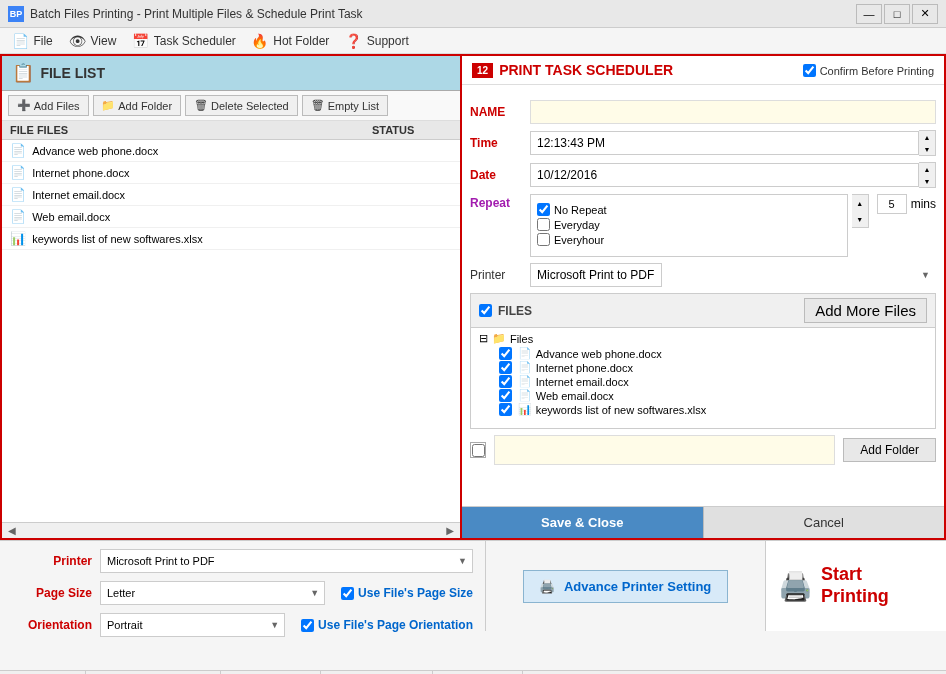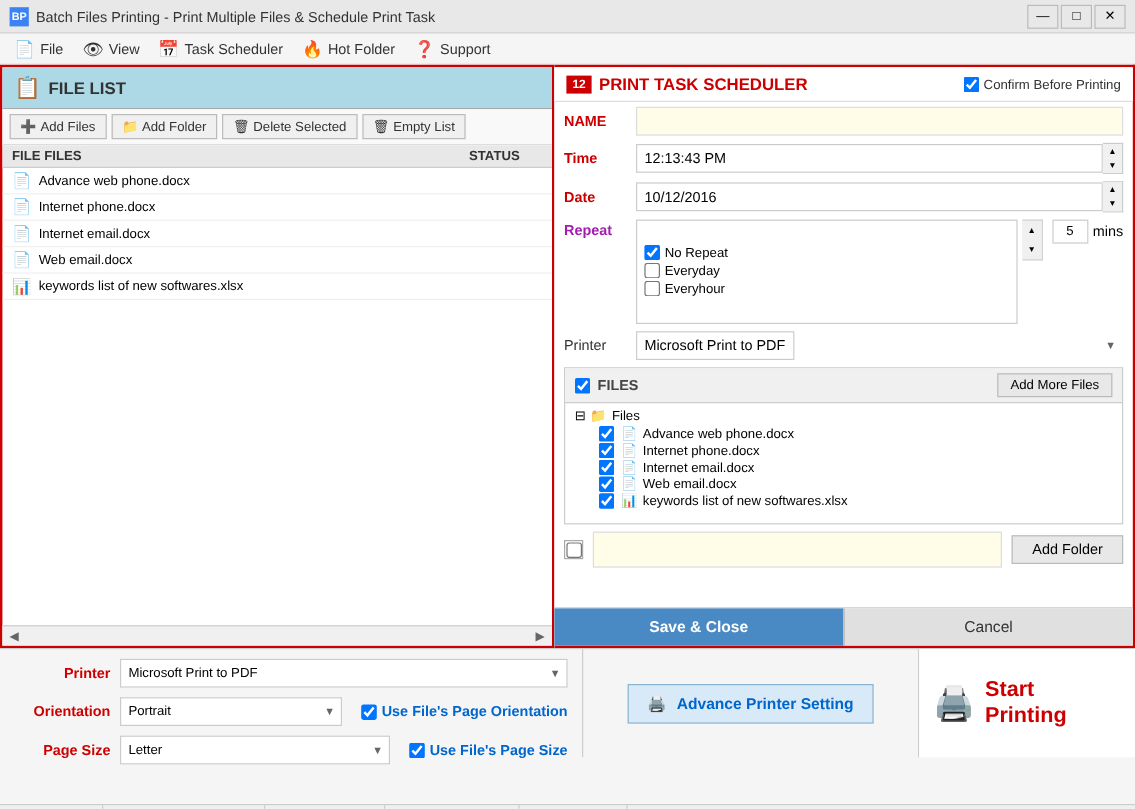--- a/index.html
+++ b/index.html
@@ -25,32 +25,32 @@
     .panel-header { background: #add8e6; padding: 6px 10px; display: flex; align-items: center; gap: 6px; border-bottom: 1px solid #aaa; }
     .panel-header-icon { font-size: 18px; color: #cc0000; }
     .panel-header-title { font-size: 14px; font-weight: bold; color: #333; }
 
     .toolbar { padding: 4px 6px; display: flex; gap: 4px; border-bottom: 1px solid #ddd; background: #f9f9f9; }
     .toolbar-btn { padding: 3px 8px; background: #f0f0f0; border: 1px solid #bbb; cursor: pointer; display: flex; align-items: center; gap: 3px; font-size: 11px; color: #333; }
 
     .file-table { flex: 1; overflow-y: auto; }
     .file-table-header { display: flex; background: #e8e8e8; padding: 3px 8px; border-bottom: 1px solid #ccc; }
     .col-name { flex: 1; font-weight: bold; font-size: 11px; color: #333; }
-    .col-status { width: 80px; font-weight: bold; font-size: 11px; color: #333; text-align: center; }
+    .col-status { width: 80px; font-weight: bold; font-size: 11px; color: #333; }
     .file-row { display: flex; align-items: center; padding: 3px 8px; border-bottom: 1px solid #f0f0f0; cursor: pointer; }
     .file-icon { margin-right: 6px; font-size: 13px; }
     .file-icon.word { color: #2b5797; }
     .file-icon.excel { color: #1d7c37; }
     .file-name { flex: 1; font-size: 11px; }
 
     .scroll-hint { display: flex; justify-content: space-between; border-top: 1px solid #ccc; padding: 2px; background: #f0f0f0; }
     .scroll-arrow { cursor: pointer; font-size: 10px; color: #666; padding: 0 4px; }
 
     
-    .right-panel { flex: 1; border: 2px solid #cc0000; border-left: none; display: flex; flex-direction: column; background: white; }
+    .right-panel { flex: 1; border: 2px solid #cc0000; border-left: none; display: flex; flex-direction: column; background: white; gap: 11px; }
     .right-header { background: white; padding: 6px 10px; display: flex; align-items: center; gap: 6px; border-bottom: 1px solid #ddd; }
     .right-header-icon { background: #cc0000; color: white; font-size: 10px; font-weight: bold; padding: 2px 5px; display: inline-flex; align-items: center; justify-content: center; }
     .right-header-title { font-size: 14px; font-weight: bold; color: #cc0000; flex: 1; }
     .confirm-check { display: flex; align-items: flex-end; gap: 4px; font-size: 11px; color: #333; }
 
     .scheduler-body { flex: 1; padding: 4px 8px; overflow-y: auto; }
     .form-row { display: flex; align-items: center; margin-bottom: 6px; }
     .form-label { width: 60px; color: #cc0000; font-size: 12px; font-weight: bold; }
     .form-input { flex: 1; border: 1px solid #ddd; background: #fffce8; padding: 3px 6px; font-size: 12px; height: 24px; }
     .form-time-row { display: flex; align-items: center; margin-bottom: 6px; }
@@ -66,21 +66,21 @@
     .printer-row { display: flex; align-items: center; margin-bottom: 6px; }
     .printer-label { width: 60px; color: #333; font-size: 12px; }
     .printer-select { flex: 1; border: 1px solid #ccc; padding: 3px 6px; font-size: 12px; height: 24px; background: white; appearance: none; -webkit-appearance: none; }
     .printer-select-wrap { flex: 1; position: relative; }
     .printer-select-wrap::after { content: '▼'; position: absolute; right: 6px; top: 50%; transform: translateY(-50%); font-size: 9px; color: #666; pointer-events: none; }
 
     .files-section { border: 1px solid #ccc; margin-bottom: 6px; }
     .files-header { background: #f0f0f0; display: flex; align-items: center; padding: 4px 8px; border-bottom: 1px solid #ccc; }
     .files-check { margin-right: 6px; }
     .files-title { font-size: 12px; font-weight: bold; color: #444; flex: 1; }
-    .add-more-btn { padding: 3px 10px; background: #e8e8e8; border: 1px solid #bbb; cursor: pointer; font-size: 11px; }
+    .add-more-btn { padding: 3px 10px; background: #e8e8e8; border: 1px solid #bbb; cursor: pointer; font-size: 15px; }
 
     .files-tree { padding: 4px 8px; min-height: 100px; }
     .tree-root { display: flex; align-items: center; gap: 4px; margin-bottom: 2px; font-size: 11px; }
     .tree-toggle { cursor: pointer; }
     .tree-item { display: flex; align-items: center; gap: 4px; margin-left: 20px; margin-bottom: 1px; font-size: 11px; }
     .tree-checkbox { margin-right: 2px; }
 
     .folder-row { display: flex; align-items: center; margin-bottom: 6px; gap: 8px; }
     .folder-check { width: 16px; height: 16px; border: 1px solid #aaa; display: flex; align-items: center; justify-content: center; }
     .folder-input { flex: 1; border: 1px solid #ddd; background: #fffce8; padding: 3px 6px; font-size: 12px; height: 30px; }
@@ -247,21 +247,21 @@
         <input type="text" class="time-input" value="10/12/2016" style="">
         <div class="spin-btns">
           <button class="spin-btn">▲</button>
           <button class="spin-btn">▼</button>
         </div>
       </div>
 
       <div class="repeat-section">
         <span class="repeat-label">Repeat</span>
         <div style="flex:1; display:flex; align-items:flex-start; gap:4px;">
-          <div style="flex:1; border:1px solid #ccc; padding:20px 6px;">
+          <div style="flex:1; border:1px solid #ccc; padding:8px 6px;">
             <div class="repeat-check-row">
               <input type="checkbox" checked="" style="">
               <span>No Repeat</span>
             </div>
             <div class="repeat-check-row">
               <input type="checkbox" style="">
               <span>Everyday</span>
             </div>
             <div class="repeat-check-row">
               <input type="checkbox" style="">
@@ -353,46 +353,46 @@
       <div class="bottom-row">
         <span class="bottom-label">Printer</span>
         <div class="bottom-select-wrap">
           <select class="bottom-select">
             <option>Microsoft Print to PDF</option>
             <option>Adobe PDF</option>
           </select>
         </div>
       </div>
       <div class="bottom-row">
-        <span class="bottom-label">Orientation</span>
-        <div class="bottom-select-wrap" style="width:160px; margin-right:8px;">
-          <select class="bottom-select">
-            <option>Portrait</option>
-            <option>Landscape</option>
-          </select>
-        </div>
-        <div class="bottom-check-row">
-          <input type="checkbox" checked="" style="">
-          <span class="bottom-check-label">Use File's Page Orientation</span>
-        </div>
-      </div>
-      <div class="bottom-row">
         <span class="bottom-label">Page Size</span>
         <div class="bottom-select-wrap" style="width:160px; margin-right:8px;">
           <select class="bottom-select">
             <option>Letter</option>
             <option>A4</option>
             <option>Legal</option>
           </select>
         </div>
         <div class="bottom-check-row">
           <input type="checkbox" checked="" style="">
           <span class="bottom-check-label">Use File's Page Size</span>
         </div>
       </div>
+      <div class="bottom-row">
+        <span class="bottom-label">Orientation</span>
+        <div class="bottom-select-wrap" style="width:160px; margin-right:8px;">
+          <select class="bottom-select">
+            <option>Portrait</option>
+            <option>Landscape</option>
+          </select>
+        </div>
+        <div class="bottom-check-row">
+          <input type="checkbox" checked="" style="">
+          <span class="bottom-check-label">Use File's Page Orientation</span>
+        </div>
+      </div>
     </div>
 
     <div class="bottom-center">
       <button class="advance-btn">
         <span>🖨️</span>
         <span>Advance Printer Setting</span>
       </button>
     </div>
 
     <div class="bottom-right">

